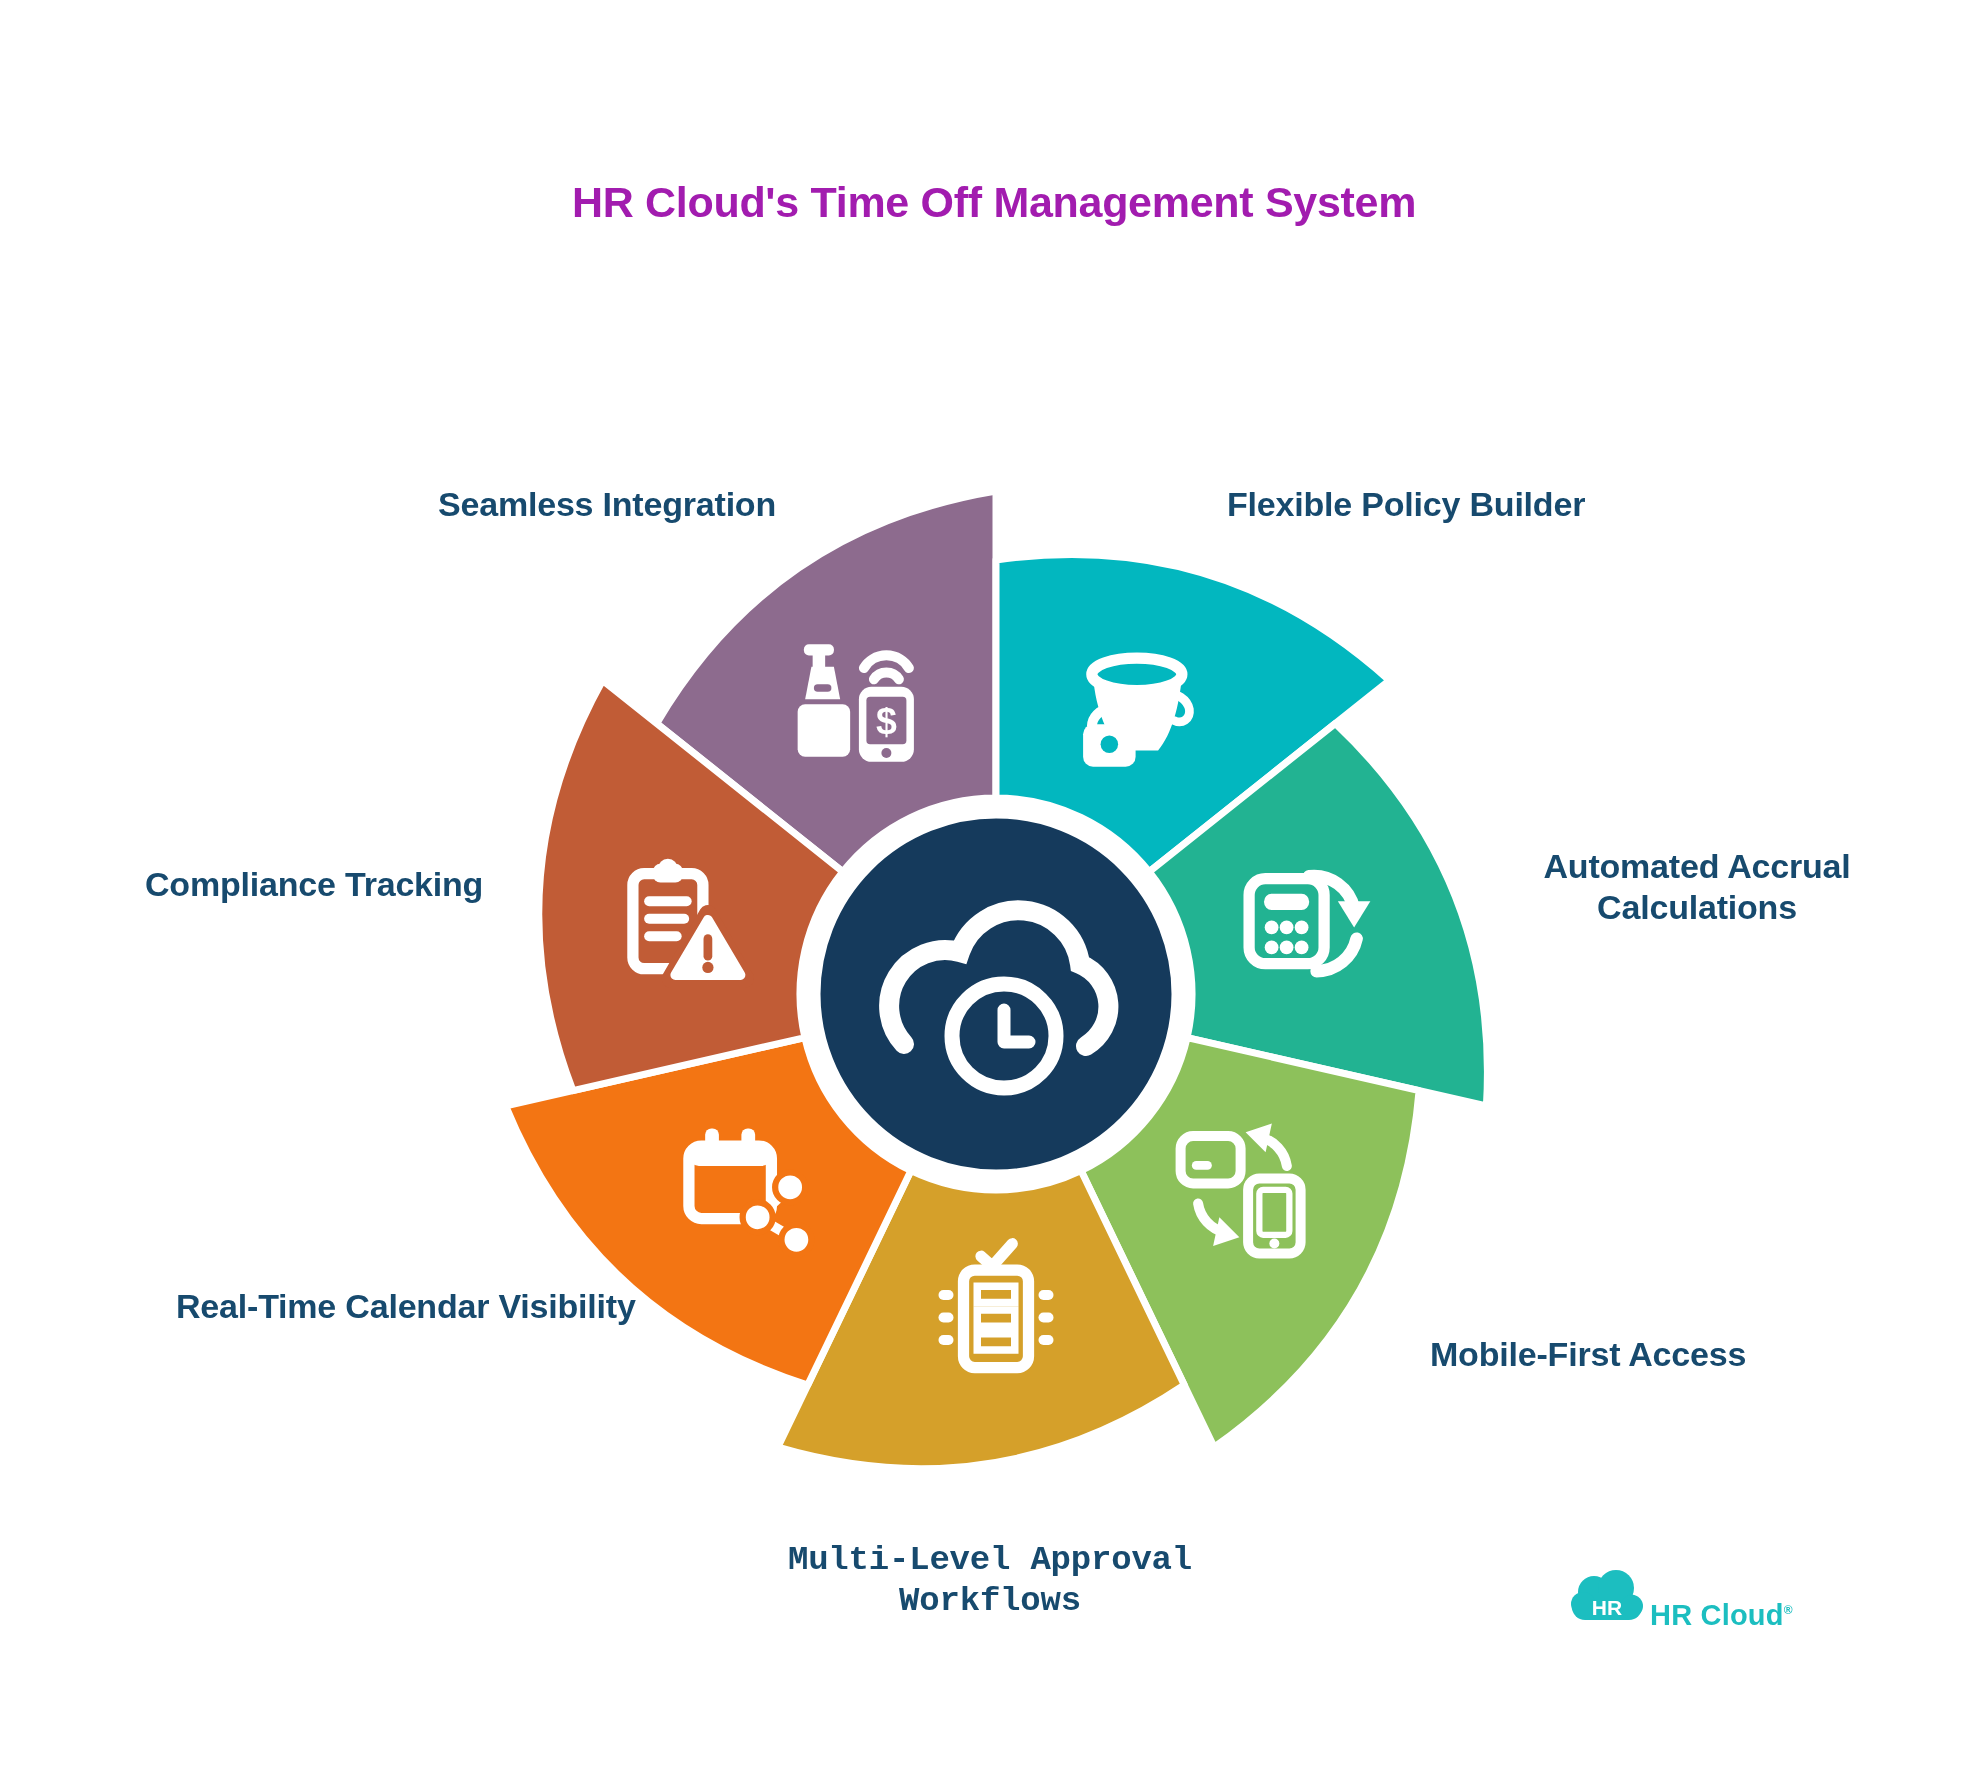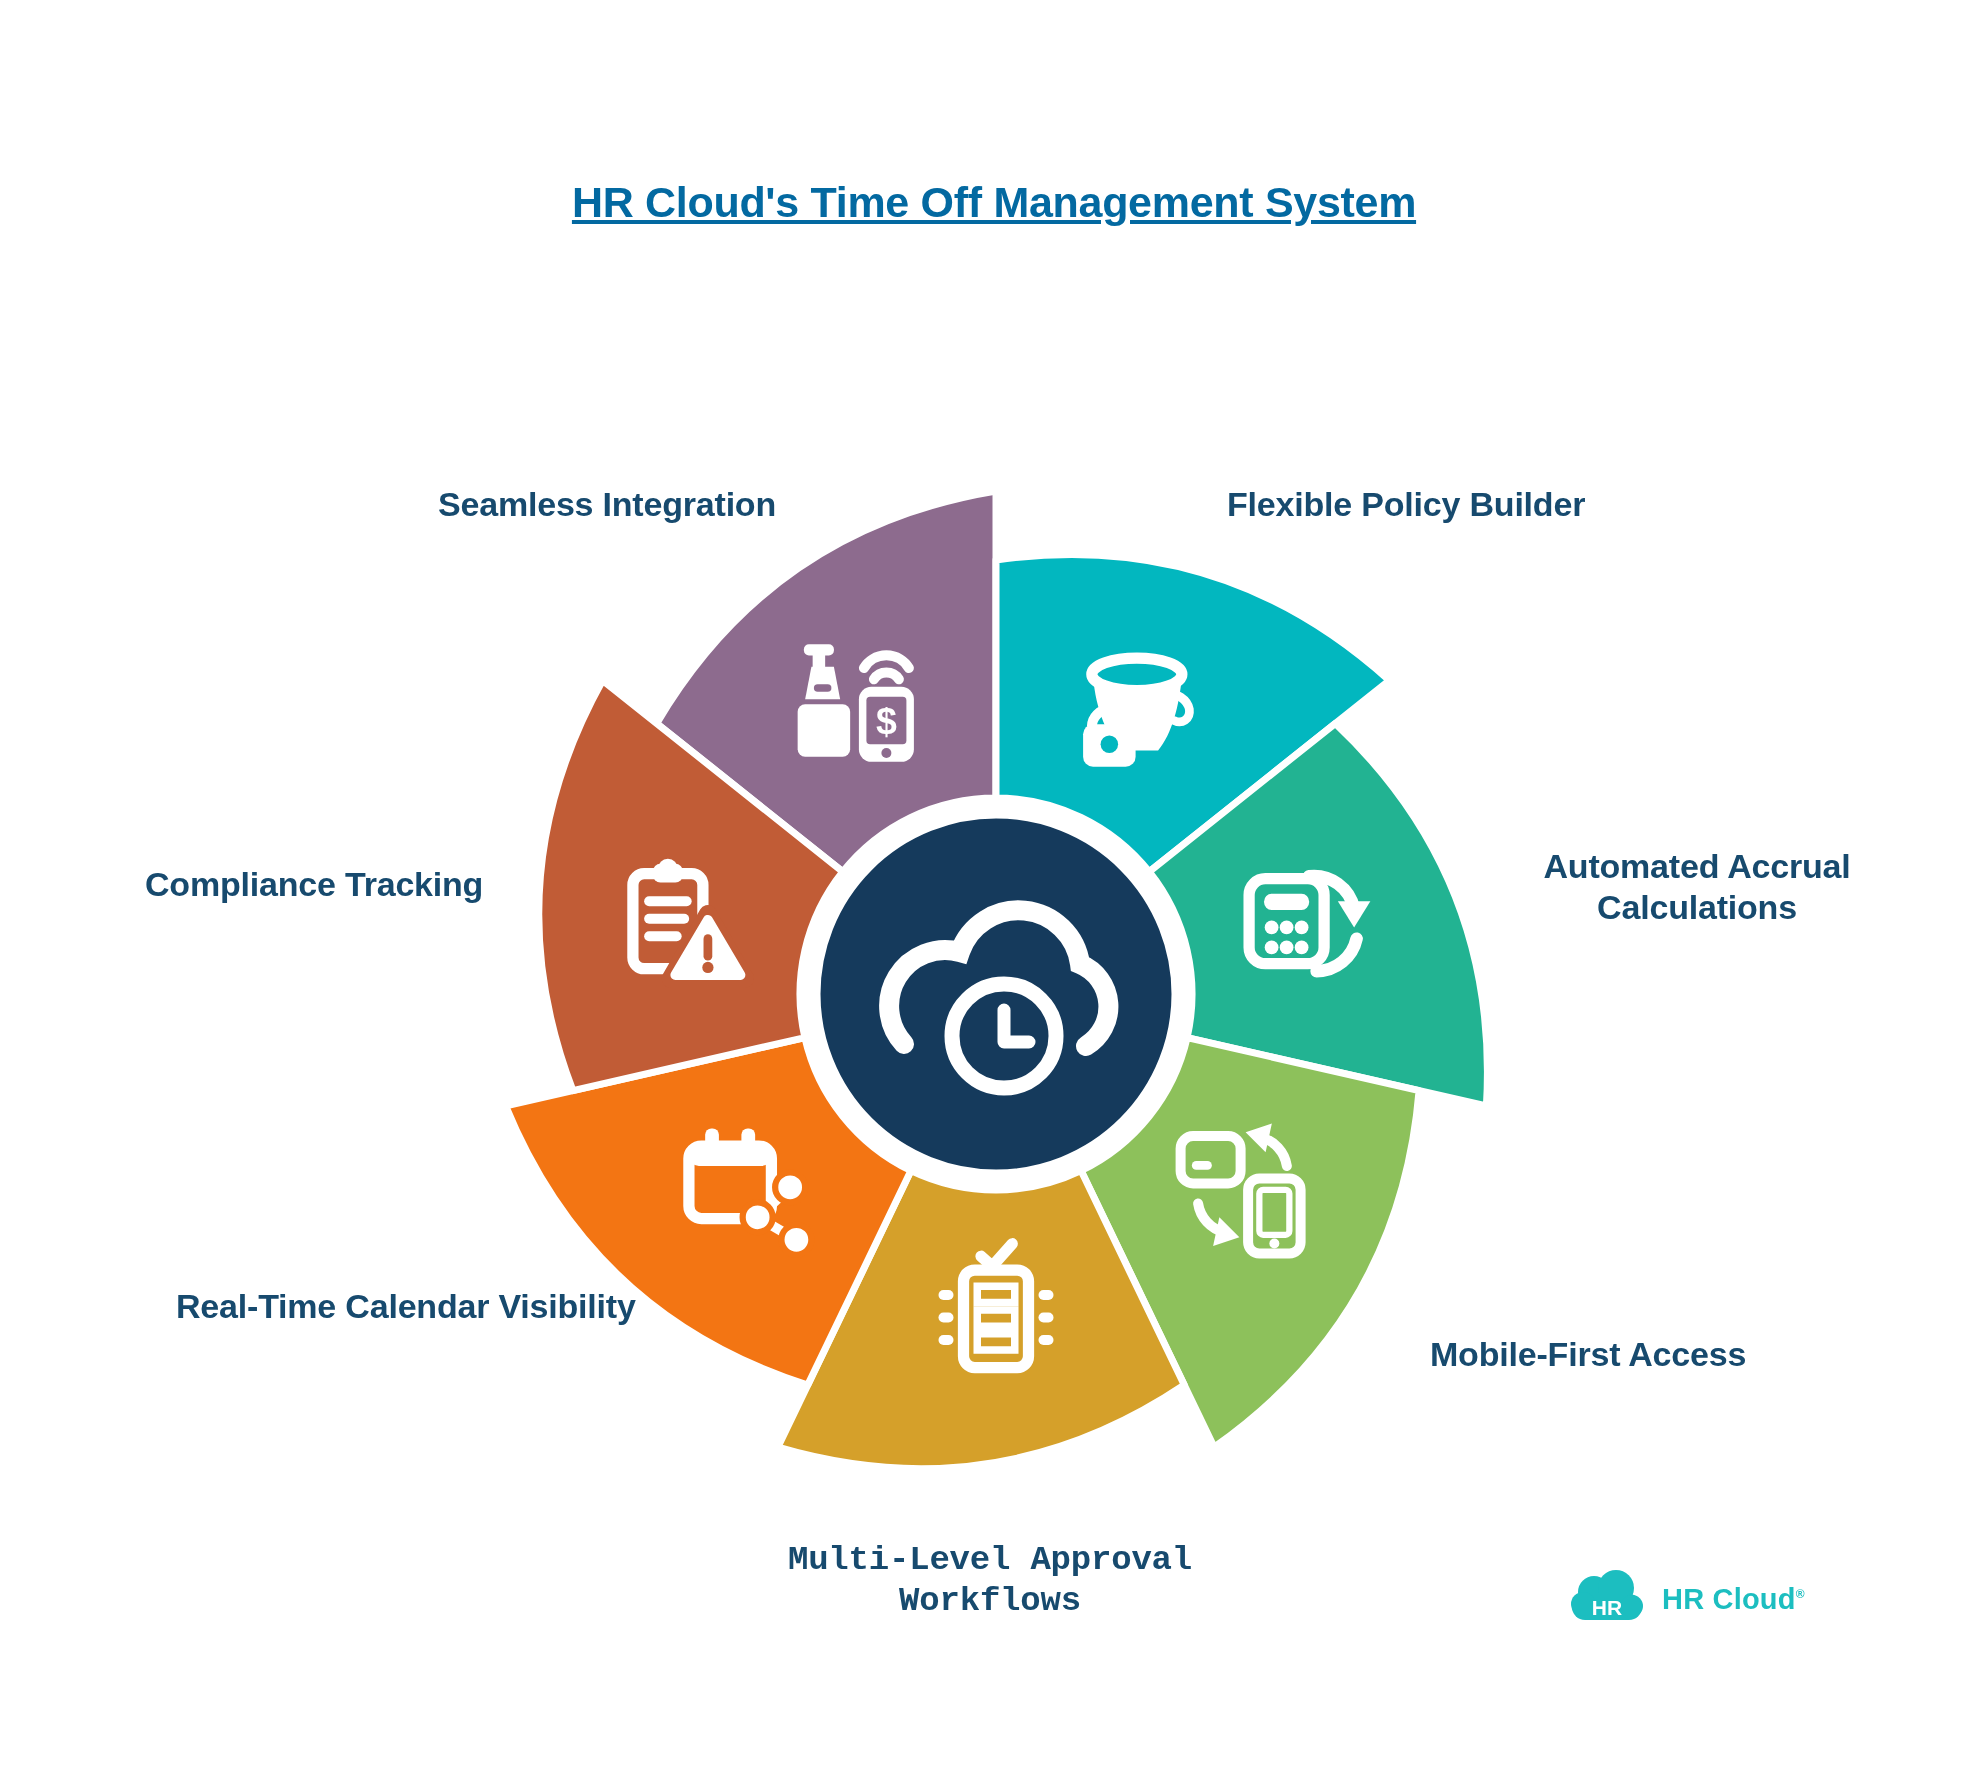--- a/index.html
+++ b/index.html
@@ -7,38 +7,38 @@
     position:relative;
     width:1976px;height:1788px;
     background:#ffffff;
     font-family:"Liberation Sans", sans-serif;
     overflow:hidden;
   }
   .title{
     position:absolute;left:12px;right:0;top:178px;
     text-align:center;
     font-size:43px;font-weight:bold;
-    color:#0369a1;letter-spacing:-0.3px;text-decoration:underline;
+    color:#a21caf;letter-spacing:-0.3px;
   }
   .seg-label{
     position:absolute;
     font-size:34px;font-weight:bold;
     color:#174A6E;line-height:1.22;letter-spacing:-0.2px;text-align:center;
   }
   #lbl-seg0{left:438px;top:484px;}
   #lbl-seg1{left:1215px;top:484px;margin-left:12px;}
   #lbl-seg2{left:1497px;top:846px;width:400px;}
   #lbl-seg3{left:1395px;top:1334px;margin-left:35px;}
   #lbl-seg4{left:760px;top:1540px;width:460px;text-align:center;font-family:Liberation Mono, monospace;}
   #lbl-seg5{left:130px;top:1286px;margin-left:46px;}
   #lbl-seg6{left:145px;top:864px;}
   #wheel-svg{position:absolute;left:0;top:0;}
   .logo{
     position:absolute;left:1566px;top:1566px;
-    display:flex;align-items:center;gap:12px;
+    display:flex;align-items:flex-end;
   }
   .logo-text{
     font-size:29px;font-weight:bold;color:#1CBEC0;letter-spacing:0.2px;
   }
   .logo-text sup{font-size:12px;vertical-align:super;}
 </style>
 </head>
 <body>
 
 <div id="canvas">

